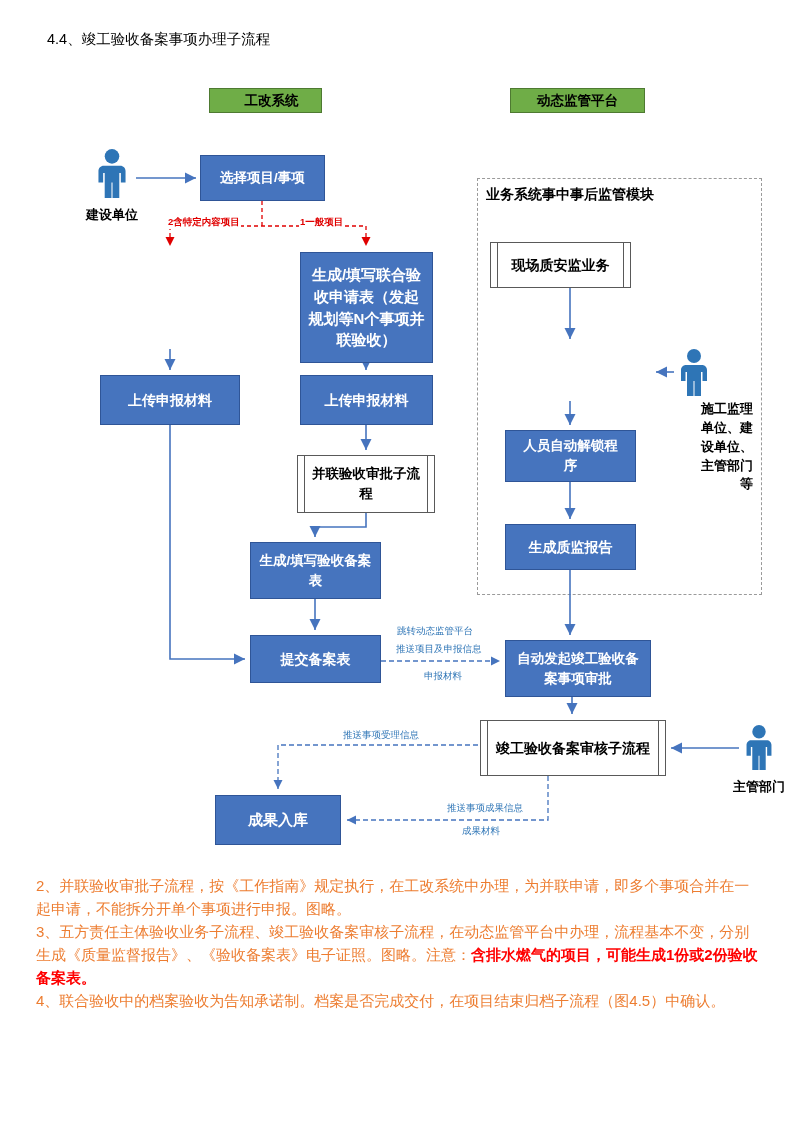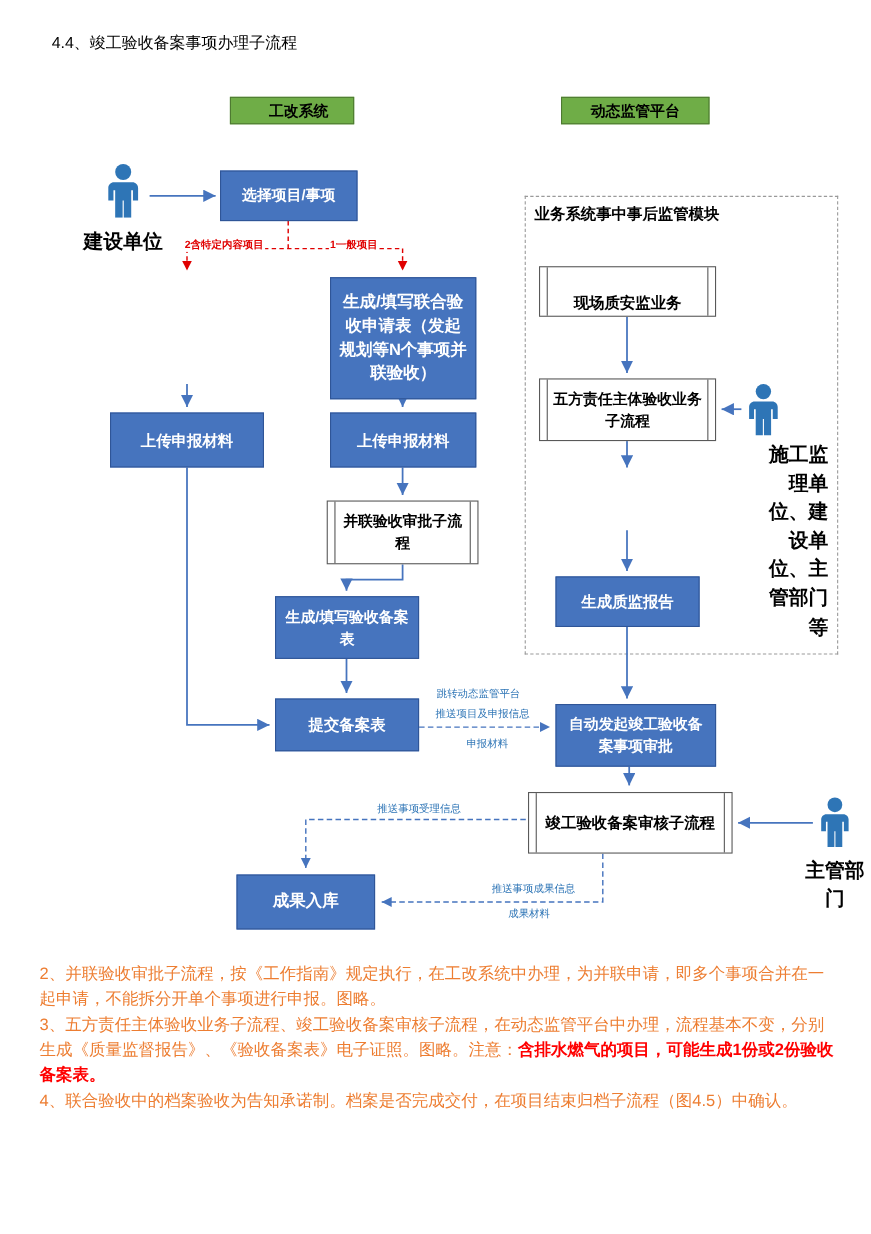--- a/index.html
+++ b/index.html
@@ -9,21 +9,21 @@
         text-align:center;line-height:1.45;padding:2px 6px;}
   .blue{background:#4674BE;color:#fff;border:1px solid #2F5597;font-weight:600;}
   .sub{background:#fff;color:#000;border:1.4px solid #595959;padding:2px 12px;}
   .sub::before,.sub::after{content:"";position:absolute;top:0;bottom:0;width:1px;background:#595959;}
   .sub::before{left:6px}
   .sub::after{right:6px}
   .chip{position:absolute;box-sizing:border-box;background:#6FAD47;border:1px solid #4E7A31;color:#000;
         display:flex;align-items:center;justify-content:center;font-size:13.5px;font-weight:600;}
   .module-box{position:absolute;box-sizing:border-box;border:1.6px dashed #9a9a9a;background:transparent;}
   .module-label{position:absolute;font-size:14px;font-weight:700;color:#000;white-space:nowrap;}
-  .actor-label{position:absolute;font-size:18px;font-weight:700;color:#000;text-align:center;line-height:1.45;}
+  .actor-label{position:absolute;font-size:13px;font-weight:700;color:#000;text-align:center;line-height:1.45;}
   .branch-lbl{position:absolute;font-size:9.5px;font-weight:700;color:#E00000;background:#fff;
               white-space:nowrap;padding:0 1px;z-index:5;}
   .edge-lbl{position:absolute;font-size:9.5px;color:#2E75B6;white-space:nowrap;z-index:5;}
   .title{position:absolute;font-size:14.5px;color:#000;font-weight:500;white-space:nowrap;}
   #connectors{position:absolute;left:0;top:0;z-index:1;pointer-events:none;}
   .node,.chip,.actor-label,.module-label{z-index:2;}
   .person{position:absolute;z-index:2;}
   .notes{position:absolute;left:36px;top:874px;width:722px;font-size:15px;line-height:23px;color:#ED7D31;}
   .notes p{margin:0;}
   .notes .red{color:#FF0000;font-weight:700;}
@@ -127,28 +127,28 @@
   </div>
 
   <div class="node blue" style="left:250px;top:635px;width:131px;height:48px;font-size:14px;">
     <span>提交备案表</span>
   </div>
 
   <div class="node blue" style="left:250px;top:542px;width:131px;height:57px;font-size:13.5px;">
     <span>生成/填写验收备案表</span>
   </div>
 
-  <div class="node sub" style="left:490px;top:242px;width:161px;height:46px;font-size:14px;font-weight:600;align-items:flex-end;">
+  <div class="node sub" style="left:490px;top:242px;width:141px;height:46px;font-size:14px;font-weight:600;">
     <span>现场质安监业务</span>
   </div>
 
-  <div class="node sub" style="left:490px;top:344px;width:161px;height:57px;font-size:13.5px;font-weight:600;">
-    <span>五方责任主体验收业务子流程</span>
+
+  <div class="node blue" style="left:505px;top:430px;width:131px;height:52px;font-size:13.5px;padding:2px 12px;">
+    <span>人员自动解锁程序</span>
   </div>
-
 
   <div class="node blue" style="left:505px;top:640px;width:146px;height:57px;font-size:13.5px;">
     <span>自动发起竣工验收备案事项审批</span>
   </div>
 
   <div class="node blue" style="left:505px;top:524px;width:131px;height:46px;font-size:14px;">
     <span>生成质监报告</span>
   </div>
 
   <div class="node sub" style="left:480px;top:720px;width:186px;height:56px;font-size:14px;font-weight:700;">

